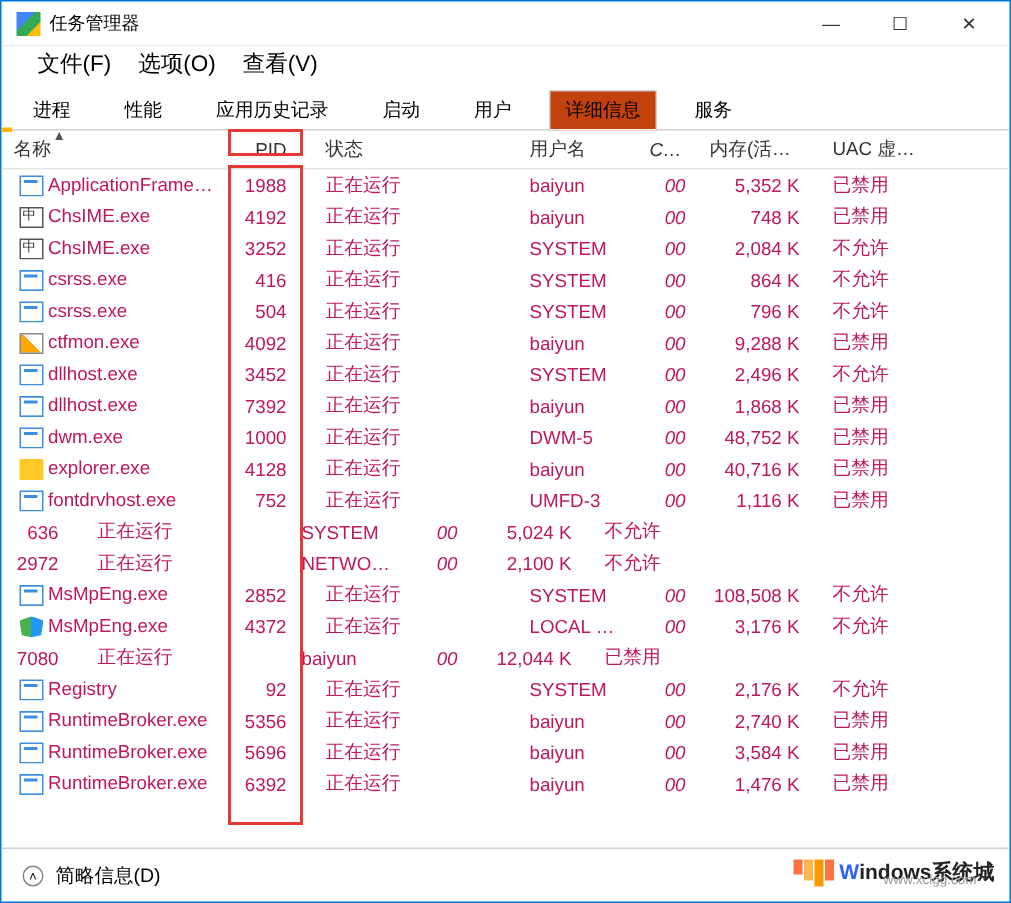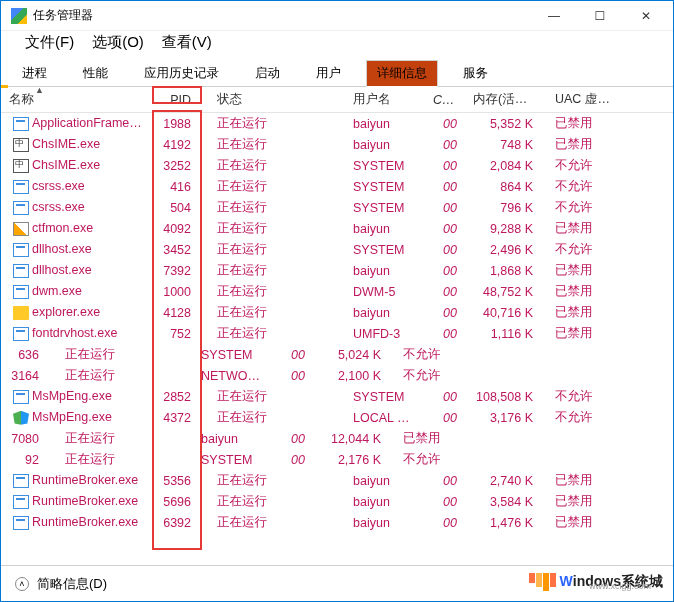--- a/index.html
+++ b/index.html
@@ -201,21 +201,21 @@
       </div>
       <div class="row">
         <div class="col c-pid">636</div>
         <div class="col c-state">正在运行</div>
         <div class="col c-user">SYSTEM</div>
         <div class="col c-cpu">00</div>
         <div class="col c-mem">5,024 K</div>
         <div class="col c-uac">不允许</div>
       </div>
       <div class="row">
-        <div class="col c-pid">3164</div>
+        <div class="col c-pid">2972</div>
         <div class="col c-state">正在运行</div>
         <div class="col c-user">NETWOR...</div>
         <div class="col c-cpu">00</div>
         <div class="col c-mem">2,100 K</div>
         <div class="col c-uac">不允许</div>
       </div>
       <div class="row">
         <div class="col c-name"><span class="ricon ico-default"></span><span>MsMpEng.exe</span></div>
         <div class="col c-pid">2852</div>
         <div class="col c-state">正在运行</div>
@@ -235,20 +235,21 @@
       </div>
       <div class="row">
         <div class="col c-pid">7080</div>
         <div class="col c-state">正在运行</div>
         <div class="col c-user">baiyun</div>
         <div class="col c-cpu">00</div>
         <div class="col c-mem">12,044 K</div>
         <div class="col c-uac">已禁用</div>
       </div>
       <div class="row">
+        <div class="col c-name"><span class="ricon ico-default"></span><span>Registry</span></div>
         <div class="col c-pid">92</div>
         <div class="col c-state">正在运行</div>
         <div class="col c-user">SYSTEM</div>
         <div class="col c-cpu">00</div>
         <div class="col c-mem">2,176 K</div>
         <div class="col c-uac">不允许</div>
       </div>
       <div class="row">
         <div class="col c-name"><span class="ricon ico-default"></span><span>RuntimeBroker.exe</span></div>
         <div class="col c-pid">5356</div>

